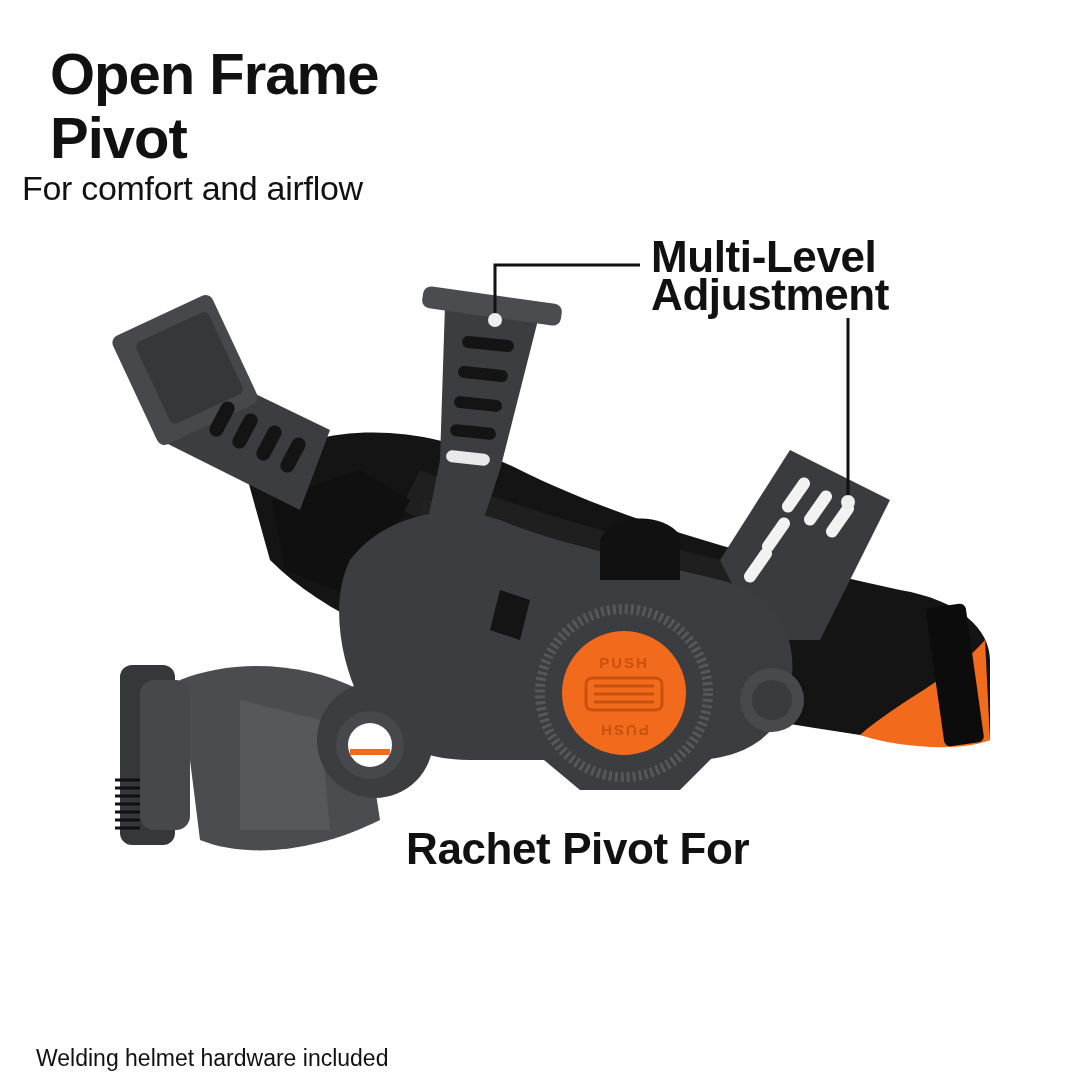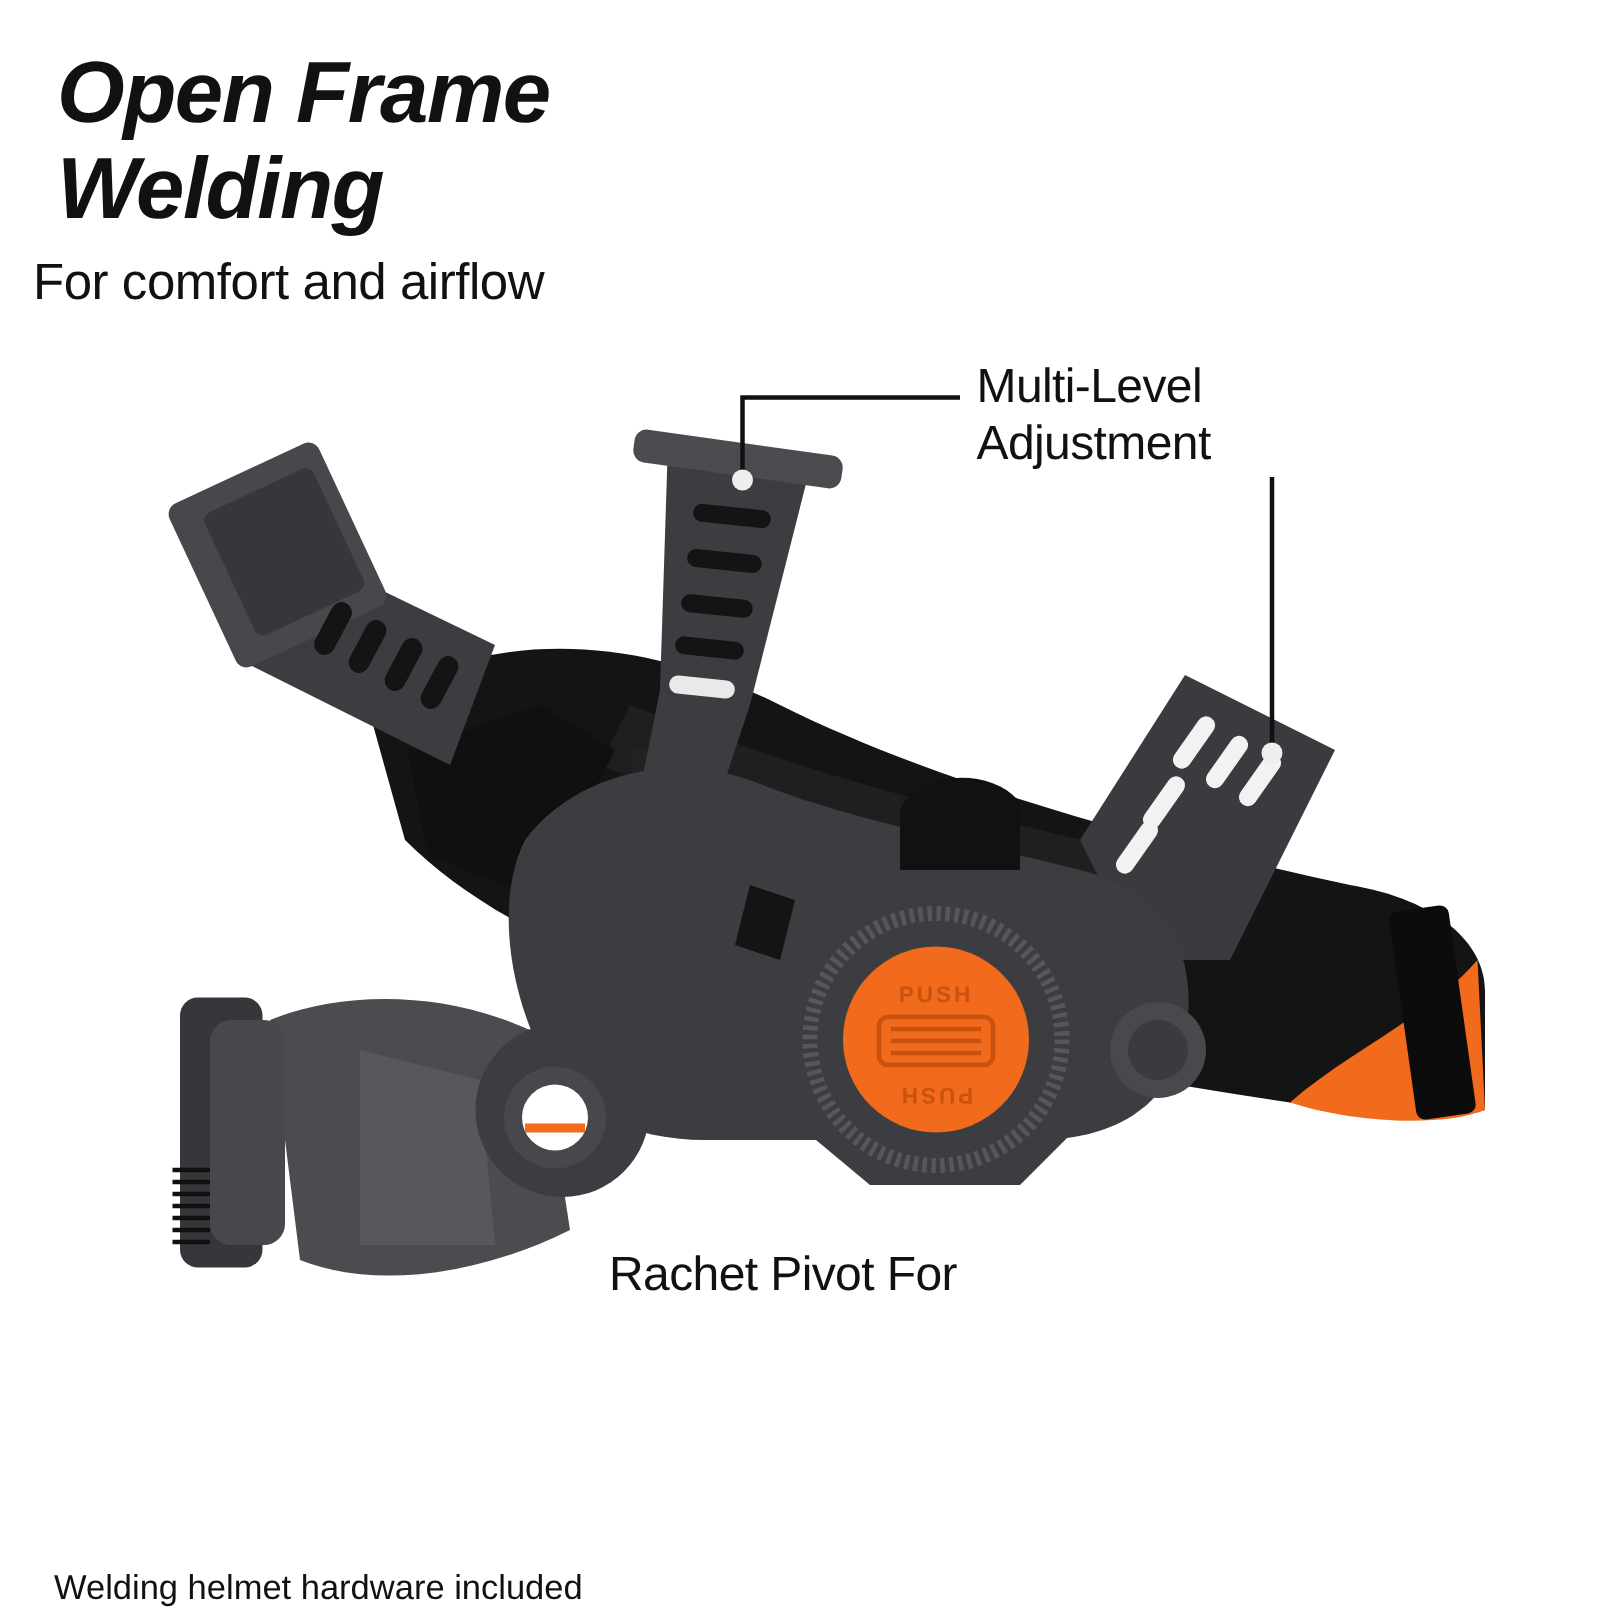--- a/index.html
+++ b/index.html
@@ -1,19 +1,19 @@
 <!DOCTYPE html>
 <html><head>
 <meta charset="utf-8">
 <style>
   html, body { margin: 0; padding: 0; background: #ffffff; }
   body { width: 1080px; height: 1080px; position: relative; overflow: hidden; font-family: "Liberation Sans", sans-serif; color: #111111; }
-  .title { position: absolute; left: 38px; top: 30px; font-size: 58px; font-weight: 700; line-height: 64px; letter-spacing: -1px; margin: 0; font-style: italic; }
+  .title { position: absolute; left: 38px; top: 30px; font-size: 58px; font-weight: 700; line-height: 64px; letter-spacing: -1px; margin: 12px; }
   .subtitle { position: absolute; left: 22px; top: 168px; font-size: 34px; font-weight: 400; line-height: 40px; letter-spacing: -0.3px; margin: 0; }
-  .callout { position: absolute; font-size: 32px; font-weight: 400; line-height: 38px; letter-spacing: -0.4px; }
+  .callout { position: absolute; font-size: 44px; font-weight: 700; line-height: 38px; letter-spacing: -0.4px; }
   .callout-multi { left: 651px; top: 238px; }
   .callout-rachet { left: 406px; top: 830px; }
   .footnote { position: absolute; left: 36px; top: 1044px; font-size: 23px; line-height: 28px; font-weight: 400; }
   .product { position: absolute; left: 0; top: 0; width: 1080px; height: 1080px; }
 </style>
 </head>
 <body>
 
 <svg class="product" viewBox="0 0 1080 1080" xmlns="http://www.w3.org/2000/svg">
 
@@ -113,21 +113,21 @@
   <g>
     <polyline points="640,265 495,265 495,318" fill="none" stroke="#111" stroke-width="3"></polyline>
     <circle cx="495" cy="320" r="7" fill="#eeeeee"></circle>
     <line x1="848" y1="318" x2="848" y2="500" stroke="#111" stroke-width="3"></line>
     <circle cx="848" cy="502" r="7" fill="#eeeeee"></circle>
   </g>
 </svg>
 
 <div class="title">
   <div>Open Frame</div>
-  <div>Welding</div>
+  <div>Pivot</div>
 </div>
 <div class="subtitle">For comfort and airflow</div>
 
 <div class="callout callout-multi">
   <div>Multi-Level</div>
   <div>Adjustment</div>
 </div>
 
 <div class="callout callout-rachet">
   <div>Rachet Pivot For</div>

